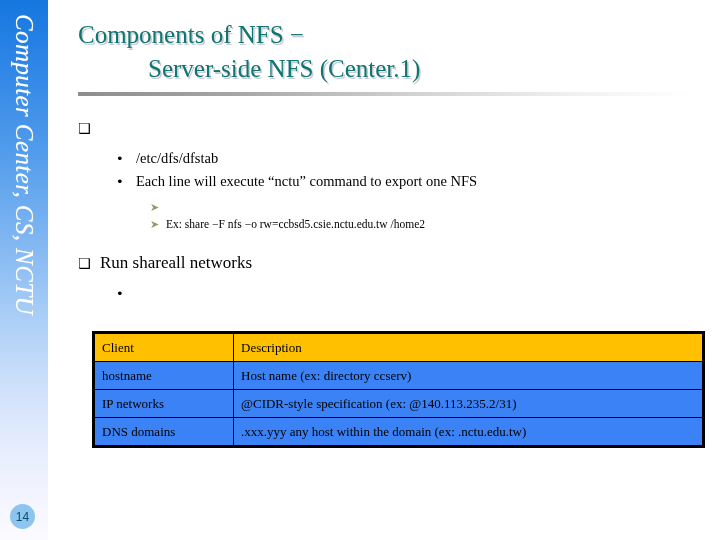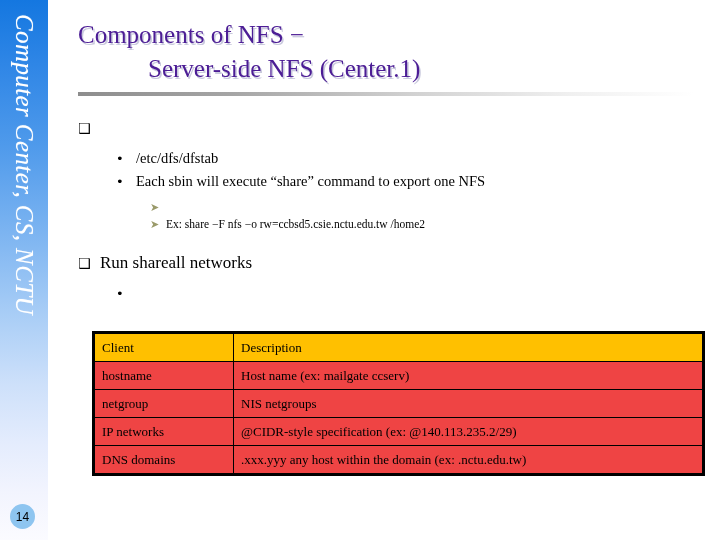--- a/index.html
+++ b/index.html
@@ -65,38 +65,38 @@
 
   
   #page-number {
     position: absolute;
     left: 10px;
     top: 504px;
     width: 25px;
     height: 25px;
     border-radius: 50%;
     background: #8ec5f0;
-    color: #000000;
+    color: #0c4a6e;
     font-family: "Liberation Sans", "DejaVu Sans", sans-serif;
     font-size: 12px;
     display: flex;
     align-items: center;
     justify-content: center;
     line-height: 1;
   }
 
   
   #title-block {
     position: absolute;
     left: 78px;
     top: 18px;
     width: 600px;
   }
   .title-line {
-    color: #4c1d95;
+    color: #0f766e;
     font-family: "Liberation Serif", "DejaVu Serif", serif;
     font-size: 25px;
     line-height: 34px;
     white-space: nowrap;
     text-shadow: 1.5px 1.5px 0 #c9c9dd;
   }
   .title-line.indent { padding-left: 70px; }
 
   #title-rule {
     position: absolute;
@@ -171,21 +171,21 @@
 
   
   #client-table {
     position: absolute;
     left: 92px;
     top: 331px;
     width: 610px;
     border-collapse: collapse;
     table-layout: fixed;
     border: 3px solid #000000;
-    background: #ef4444;
+    background: #3b82f6;
   }
   #client-table col.c1 { width: 140px; }
   #client-table col.c2 { width: 470px; }
   #client-table th,
   #client-table td {
     border: 1.5px solid #000000;
     font-family: "Liberation Serif", "DejaVu Serif", serif;
     font-size: 13px;
     font-weight: normal;
     text-align: left;
@@ -224,21 +224,21 @@
 
     <div class="gap-sm"></div>
 
     <div class="lvl2">
       <span class="dot">•</span>
       <span>/etc/dfs/dfstab</span>
     </div>
 
     <div class="lvl2">
       <span class="dot">•</span>
-      <span>Each sbin will execute “share” command to export one NFS</span>
+      <span>Each line will execute “nctu” command to export one NFS</span>
     </div>
 
     <div class="gap-sm"></div>
 
     <div class="lvl3">
       <span class="arrow">➤</span>
     </div>
 
     <div class="lvl3">
       <span class="arrow">➤</span>
@@ -267,29 +267,25 @@
       </colgroup>
     <thead>
       <tr>
         <th>Client</th>
         <th>Description</th>
       </tr>
     </thead>
     <tbody>
       <tr>
         <td>hostname</td>
-        <td>Host name (ex: mailgate ccserv)</td>
-      </tr>
-      <tr>
-        <td>netgroup</td>
-        <td>NIS netgroups</td>
+        <td>Host name (ex: directory ccserv)</td>
       </tr>
       <tr>
         <td>IP networks</td>
-        <td>@CIDR-style specification (ex: @140.113.235.2/29)</td>
+        <td>@CIDR-style specification (ex: @140.113.235.2/31)</td>
       </tr>
       <tr>
         <td>DNS domains</td>
         <td>.xxx.yyy any host within the domain (ex: .nctu.edu.tw)</td>
       </tr>
     </tbody>
   </table>
 
 </div>
 

